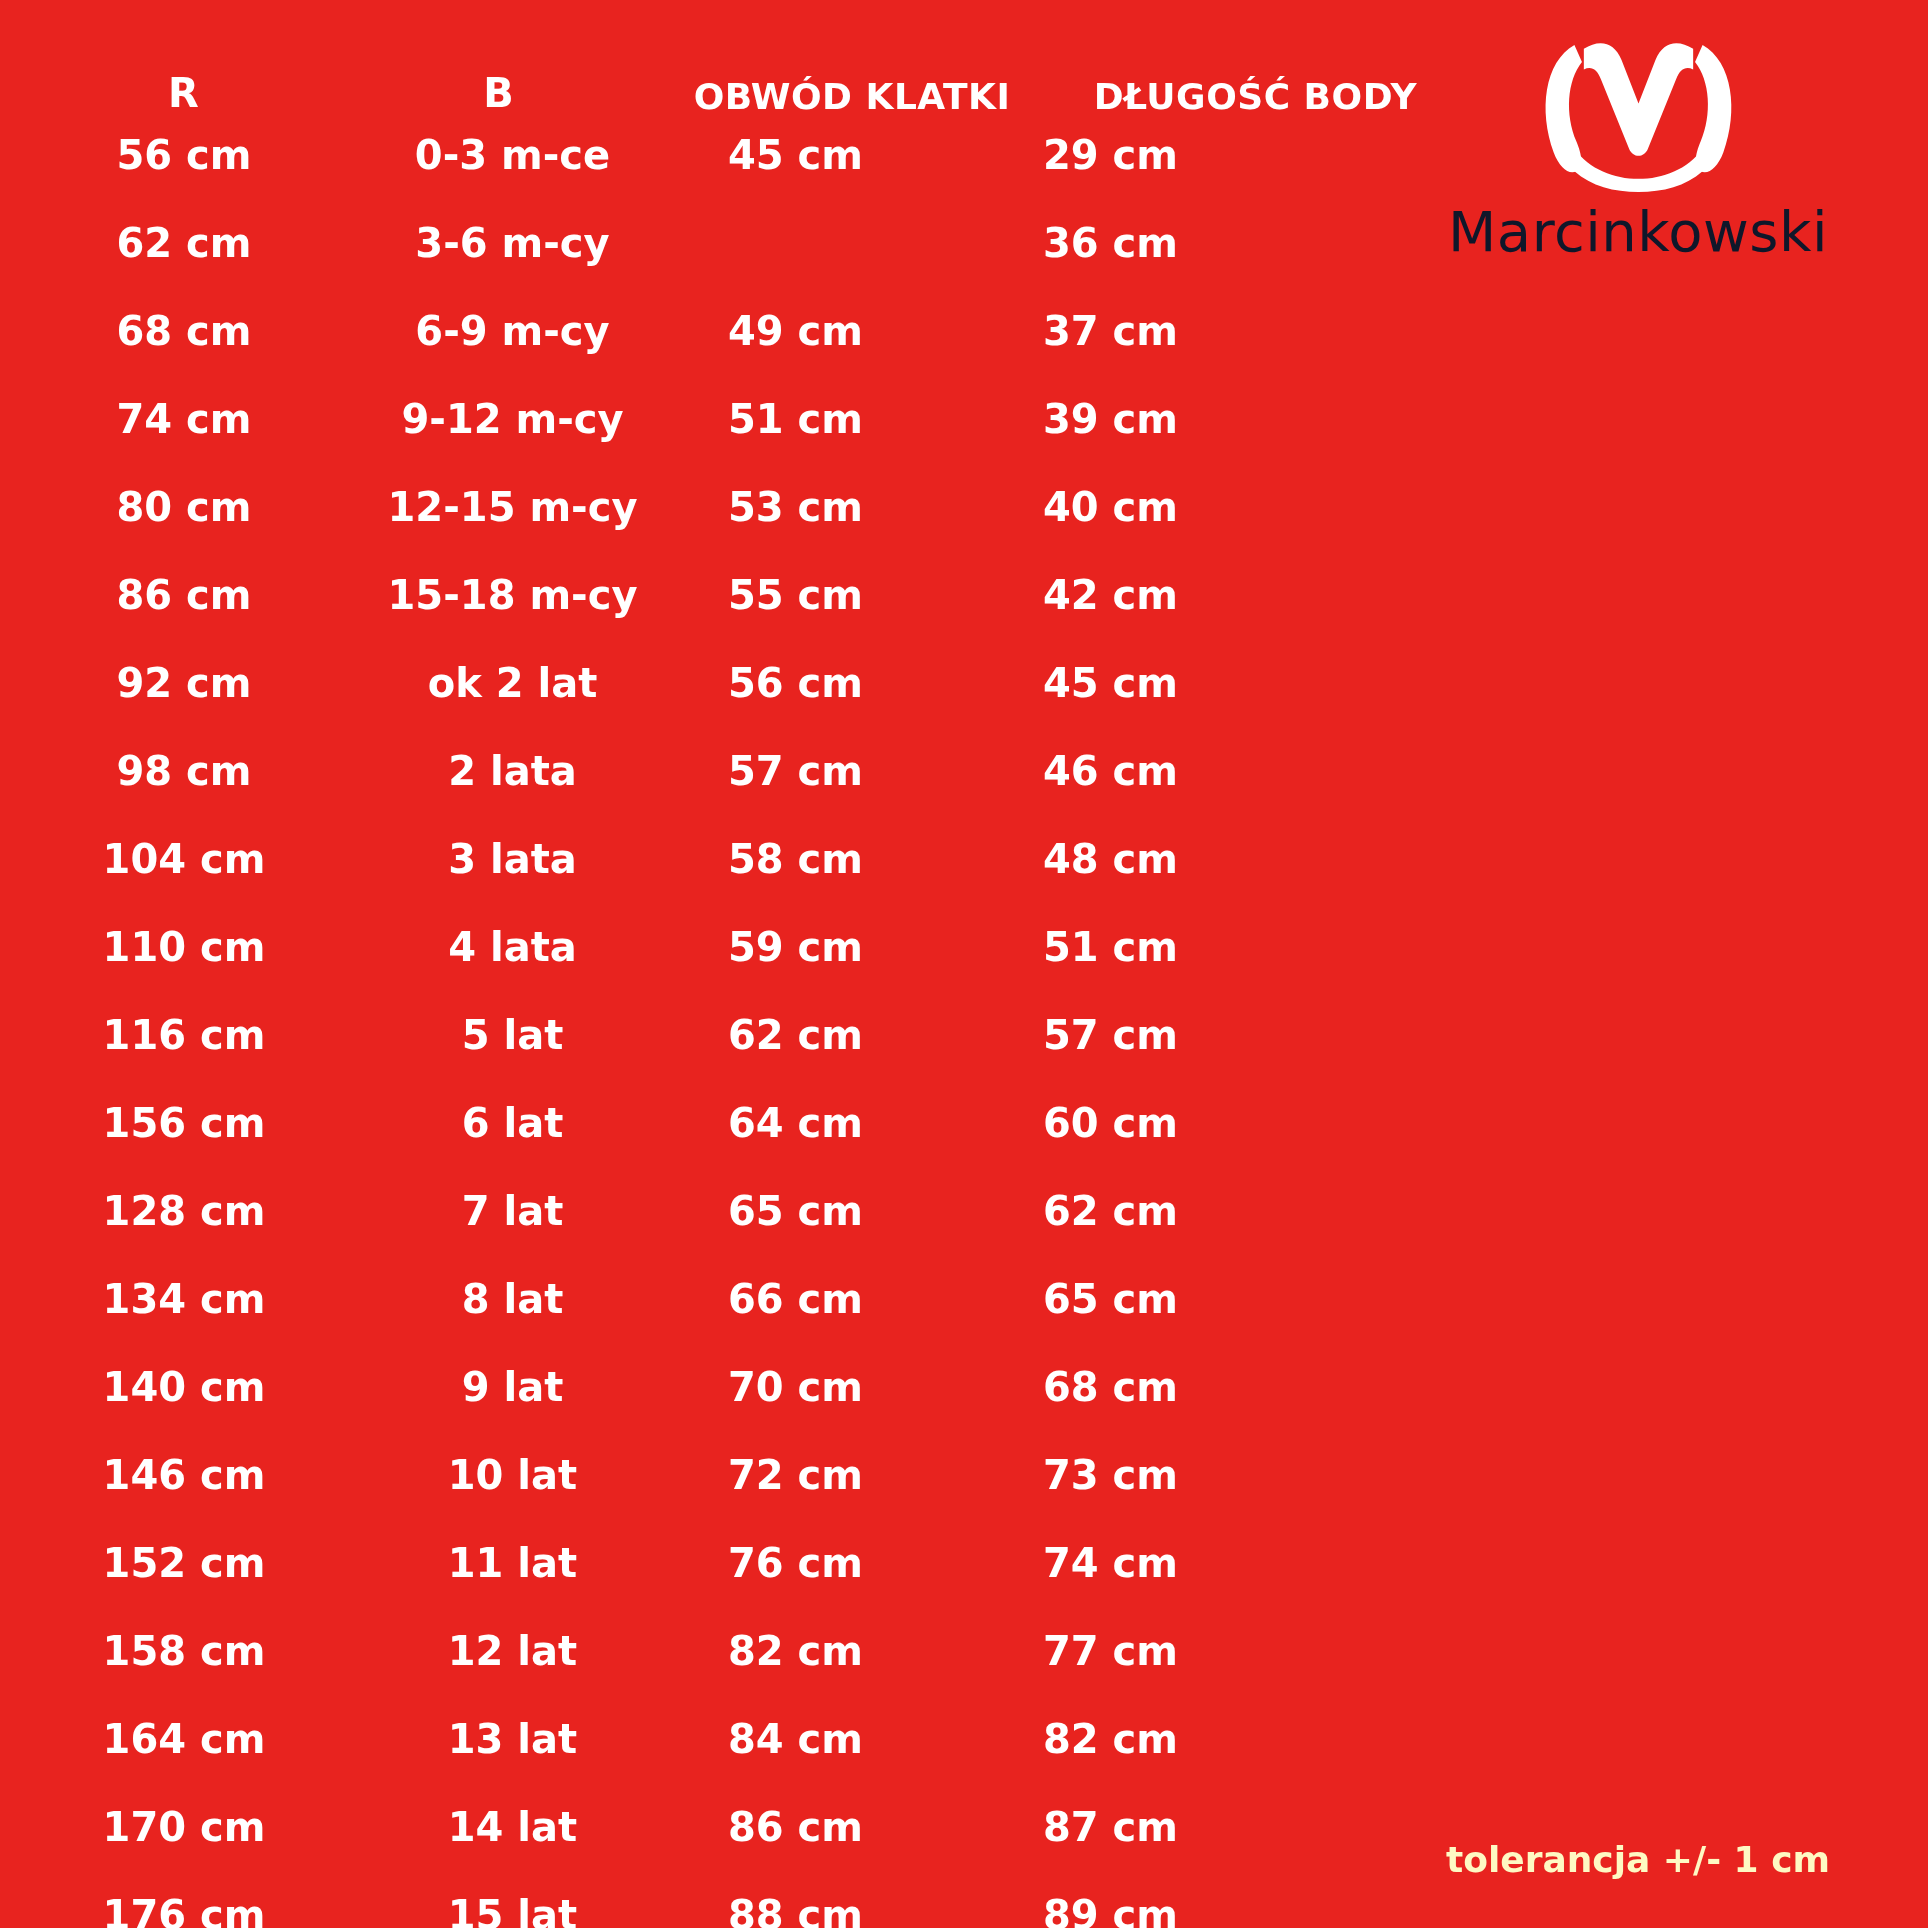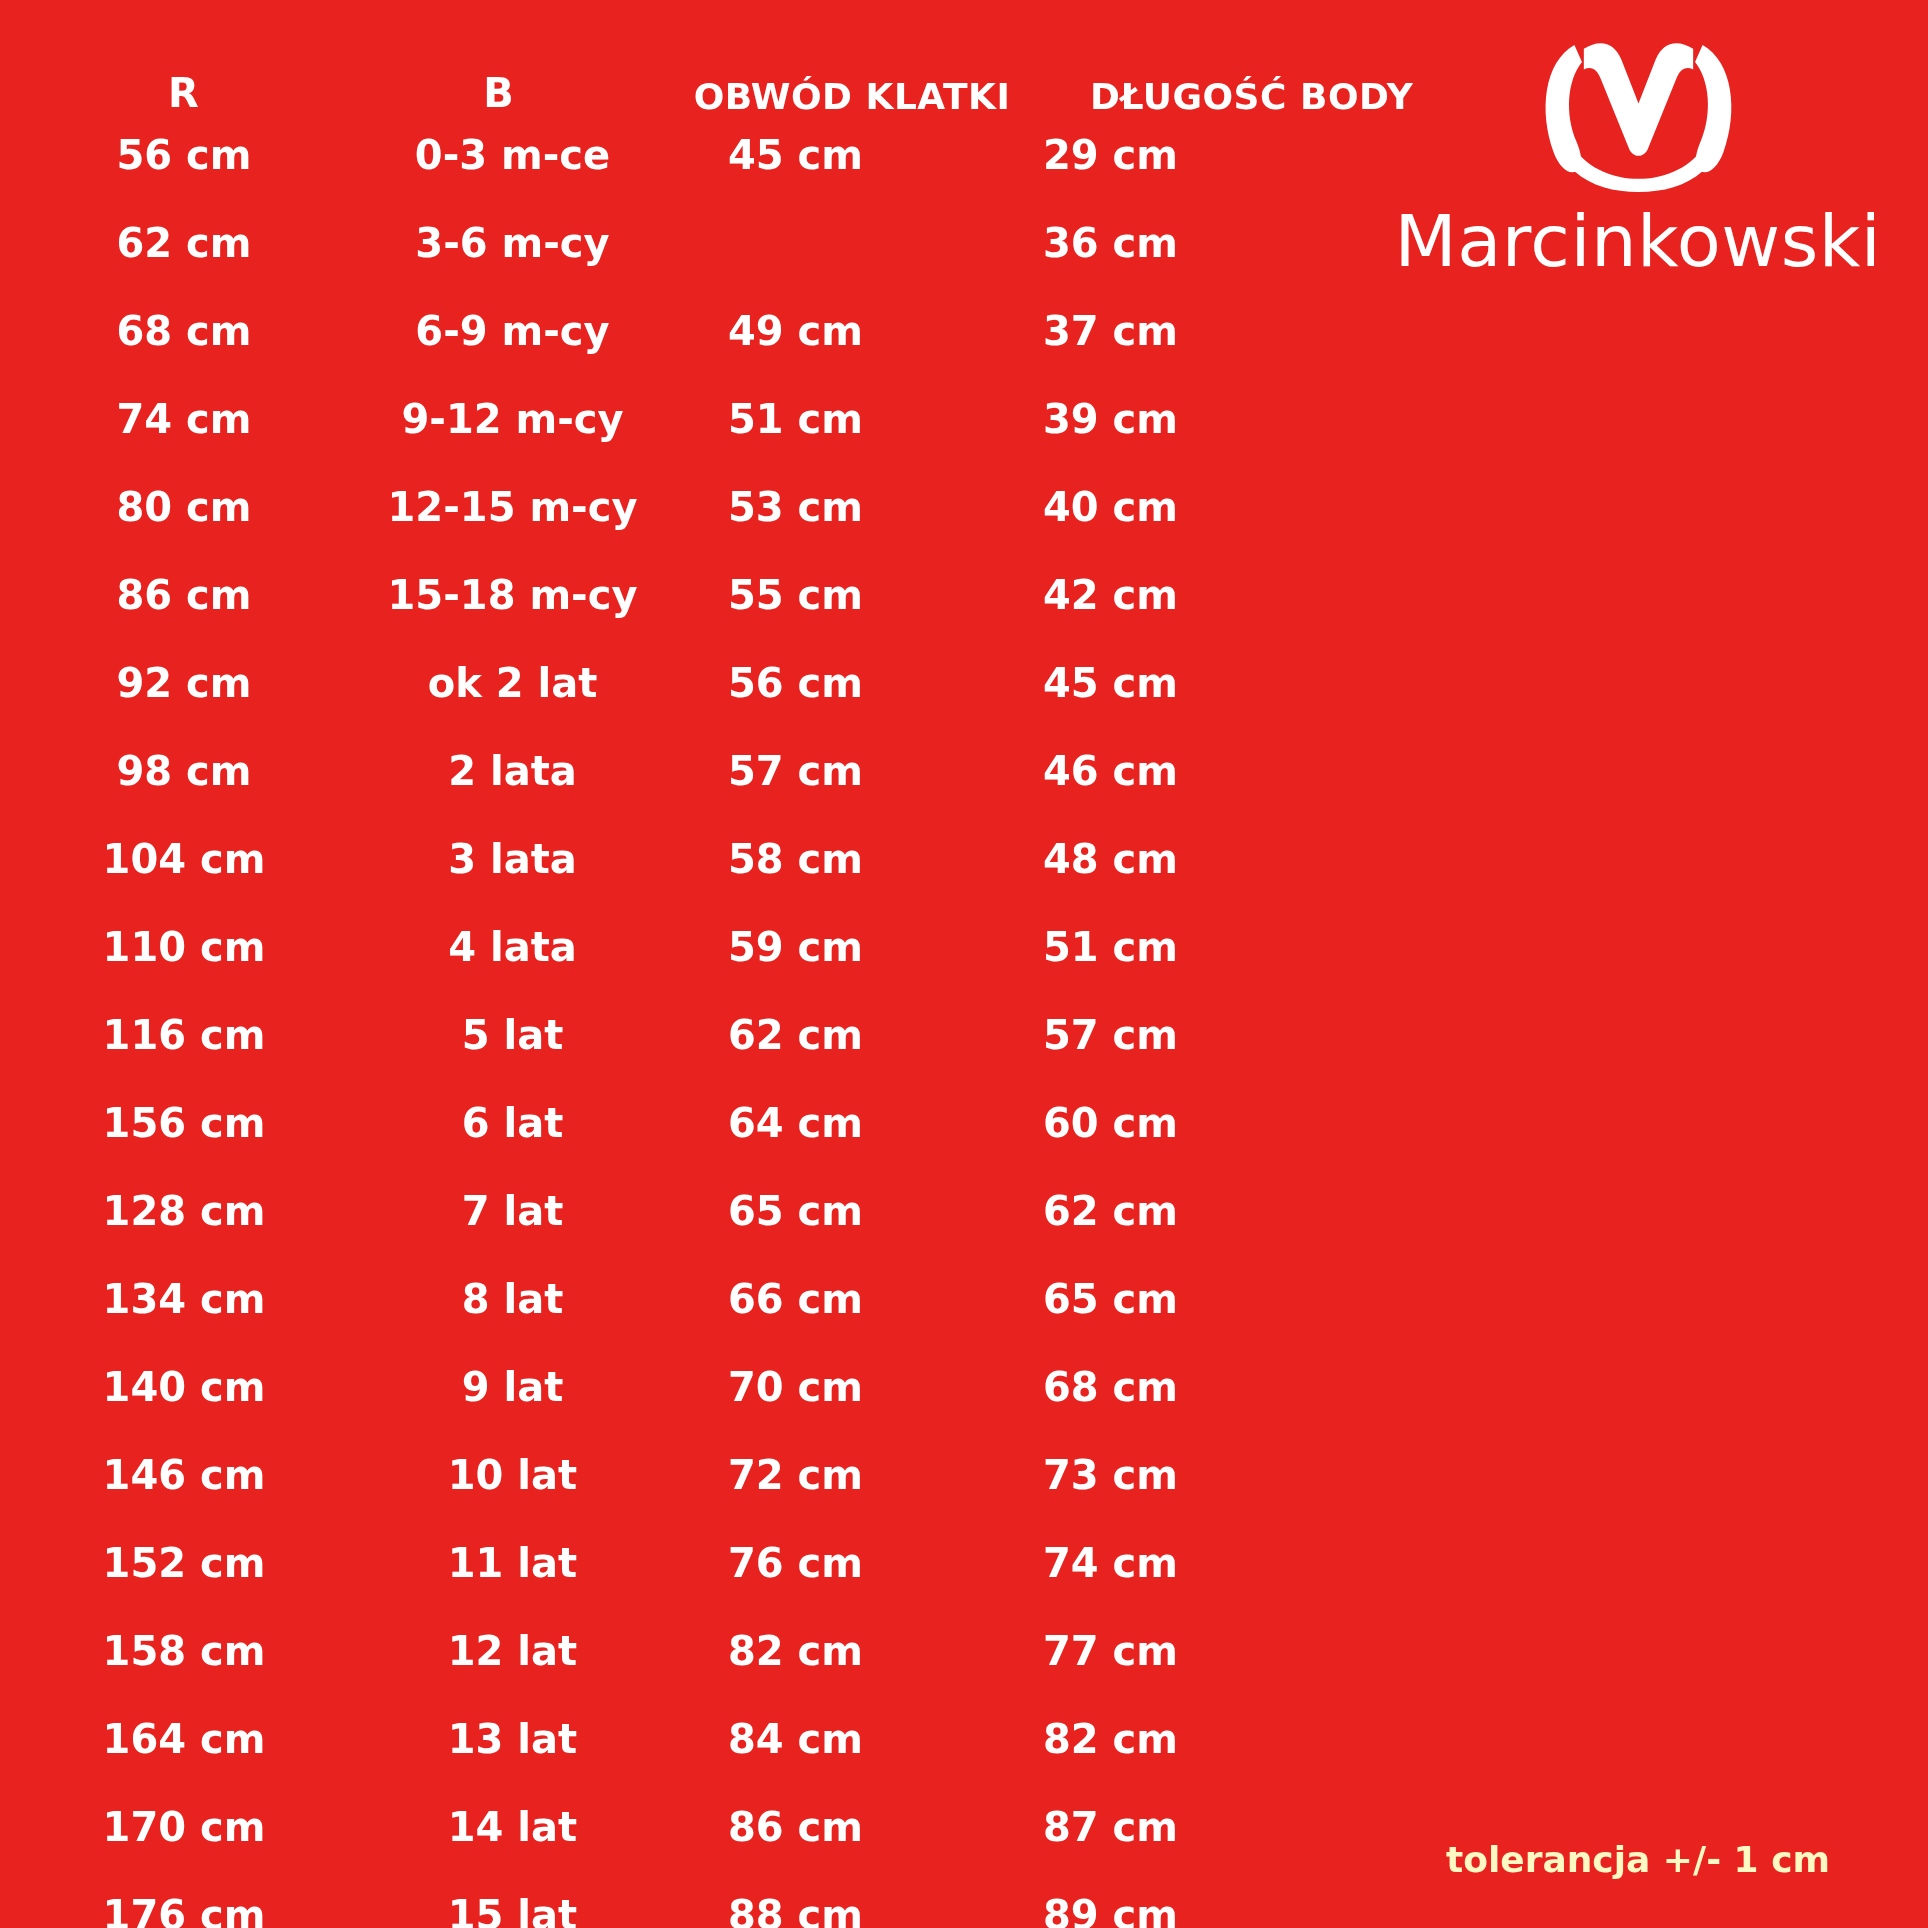--- a/index.html
+++ b/index.html
@@ -58,24 +58,24 @@
     width: 141px;
     text-align: center;
   }
   #hdr-chest {
     left: 673px;
     top: 40px;
     width: 358px;
     text-align: center;
   }
   #hdr-len {
-    left: 1090px;
+    left: 1050px;
     top: 40px;
     width: 367px;
-    text-align: left;
+    text-align: right;
   }
 
   
   #table {
     position: absolute;
     left: 0;
     top: 111px;
     width: 1412px;
   }
   .row {
@@ -121,22 +121,22 @@
     height: 245px;
     text-align: center;
   }
   #logo-mark {
     width: 245px;
     height: 165px;
     margin: 0 auto;
     display: block;
   }
   #logo-word {
-    color: #ffffff;
-    font-size: 72px;
+    color: #0f172a;
+    font-size: 56px;
     font-family: "DejaVu Sans", sans-serif;
     font-weight: normal;
     letter-spacing: 0.5px;
     margin-top: 5.6px;
   }
 
   
   #tolerance {
     position: absolute;
     left: 1384px;

